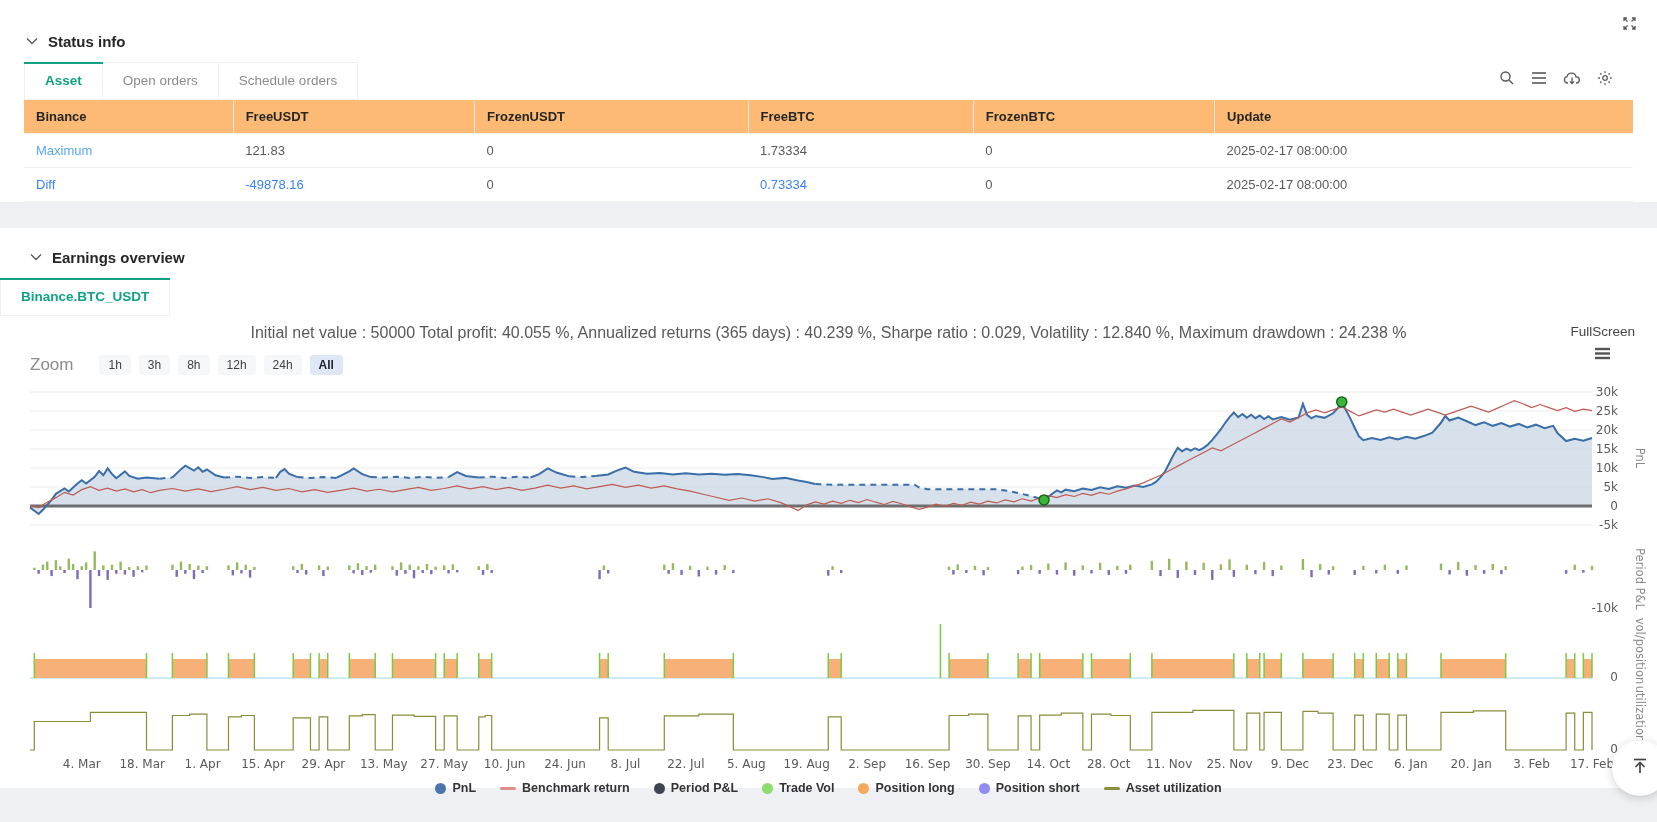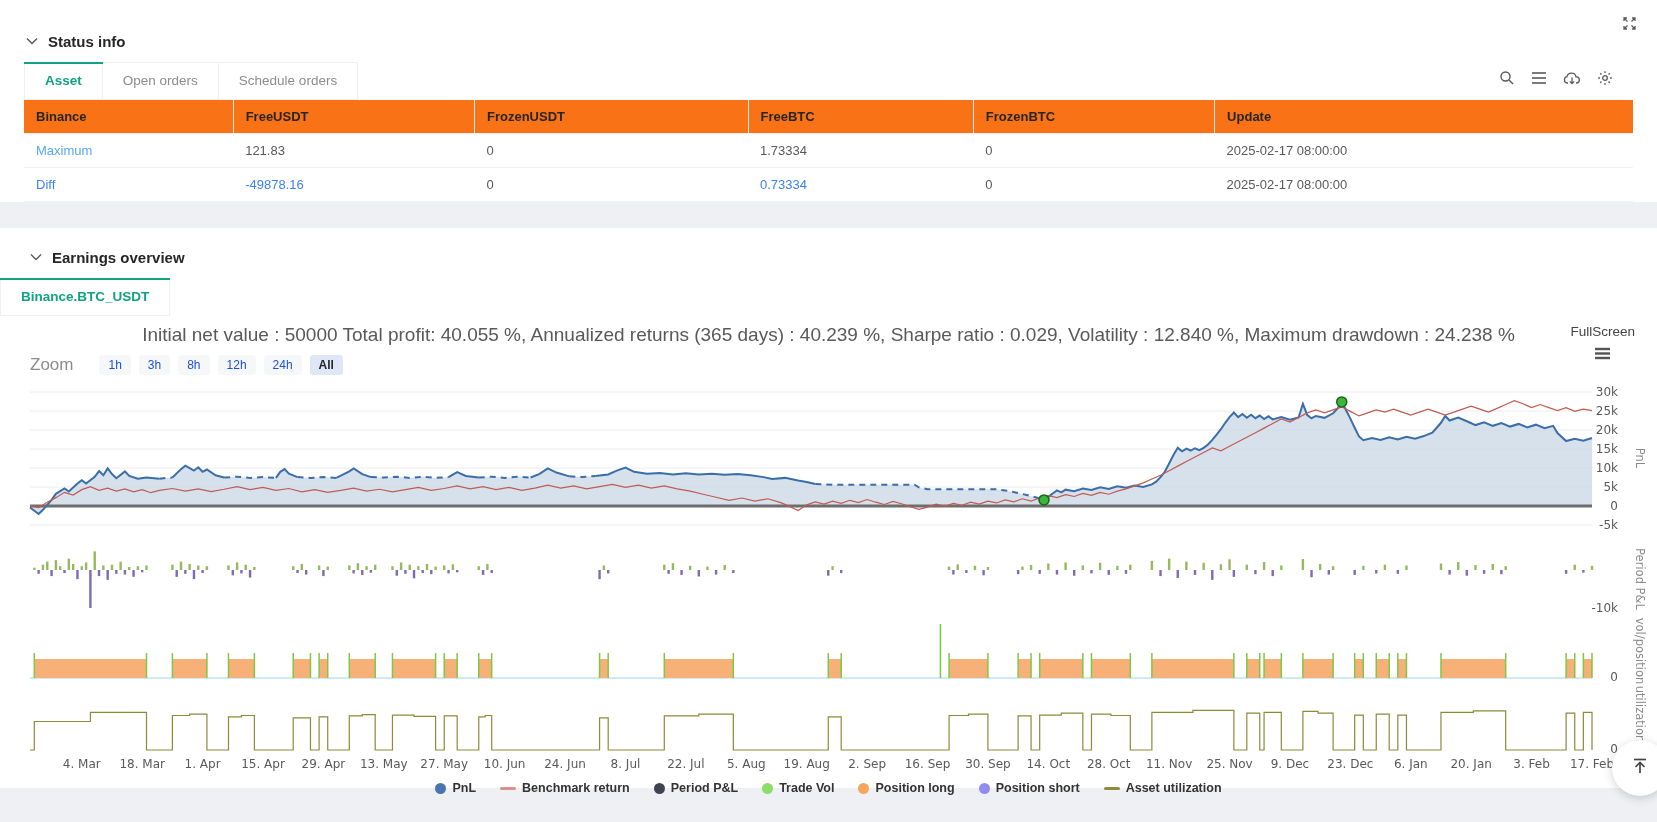--- a/index.html
+++ b/index.html
@@ -18,34 +18,34 @@
   .card2 .tabsrow { }
   .tab { height:38px; line-height:36px; padding:0 20px; font-size:13.5px; color:#8c8c8c;
          background:#fff; border:1px solid #f0f0f0; border-left:none; position:relative; cursor:pointer; }
   .tab:first-child { border-left:1px solid #f0f0f0; }
   .tab.active { color:var(--green); font-weight:bold; }
   .tab.active::before { content:""; position:absolute; top:-1px; left:-1px; right:-1px; height:2px; background:var(--green); }
   .toolicons { position:absolute; right:20px; bottom:10px; display:flex; gap:16px; align-items:center; }
   .toolicons svg { cursor:pointer; }
   
   table { width:100%; border-collapse:collapse; margin-top:0; font-size:13px; }
-  thead th { background:#f97316; text-align:left; font-weight:bold; color:#262626;
+  thead th { background:#fdba74; text-align:left; font-weight:bold; color:#262626;
              padding:9px 12px; border-bottom:1px solid #f0f0f0; border-right:1px solid #e9e9e9; }
   thead th:last-child { border-right:none; }
   tbody td { padding:9px 12px; border-bottom:1px solid #f2f2f2; color:#595959; }
   td.link { color:#57a8ee; cursor:pointer; }
   td.red  { color:#3b82f6; }
   
   .statsrow { position:relative; margin-top:8px; height:22px; }
-  .stats { text-align:center; font-size:19px; color:#595959; }
+  .stats { text-align:center; font-size:16px; color:#595959; }
   .fsbtn { position:absolute; right:22px; top:0; display:flex; align-items:center; gap:8px;
            font-size:13.5px; color:#444; cursor:pointer;flex-direction:column; }
   .zoomrow { margin:8px 0 0 30px; display:flex; align-items:center; gap:8px; height:22px; }
   .zoomlbl { font-size:17px; color:#8c8c8c; margin-right:18px; }
-  .zbtn { font-size:12px; padding:3px 9px; border-radius:3px; background:#f6f7f9; color:#1d4ed8; cursor:pointer; }
+  .zbtn { font-size:12px; padding:3px 9px; border-radius:3px; background:#f6f7f9; color:#404040; cursor:pointer; }
   .zbtn.active { background:#dfe7f6; color:#20242c; font-weight:bold; }
   .chartwrap { position:relative; margin-top:2px; }
   svg text { font-family:"DejaVu Sans", sans-serif; }
   .legend { display:flex; justify-content:center; align-items:center; gap:24px; height:20px; margin-top:0; }
   .litem { display:flex; align-items:center; gap:6px; font-size:12.5px; font-weight:bold; color:#333; cursor:pointer; }
   .ldot { width:11px; height:11px; border-radius:50%; display:inline-block; }
   .lline { width:16px; height:3px; border-radius:2px; display:inline-block; }
   .backtop { position:absolute; left:1612px; top:740px; width:56px; height:56px; border-radius:50%;
              background:#fff; box-shadow:0 2px 10px rgba(0,0,0,.18); display:flex; align-items:center;
              justify-content:center; cursor:pointer; z-index:5; }

